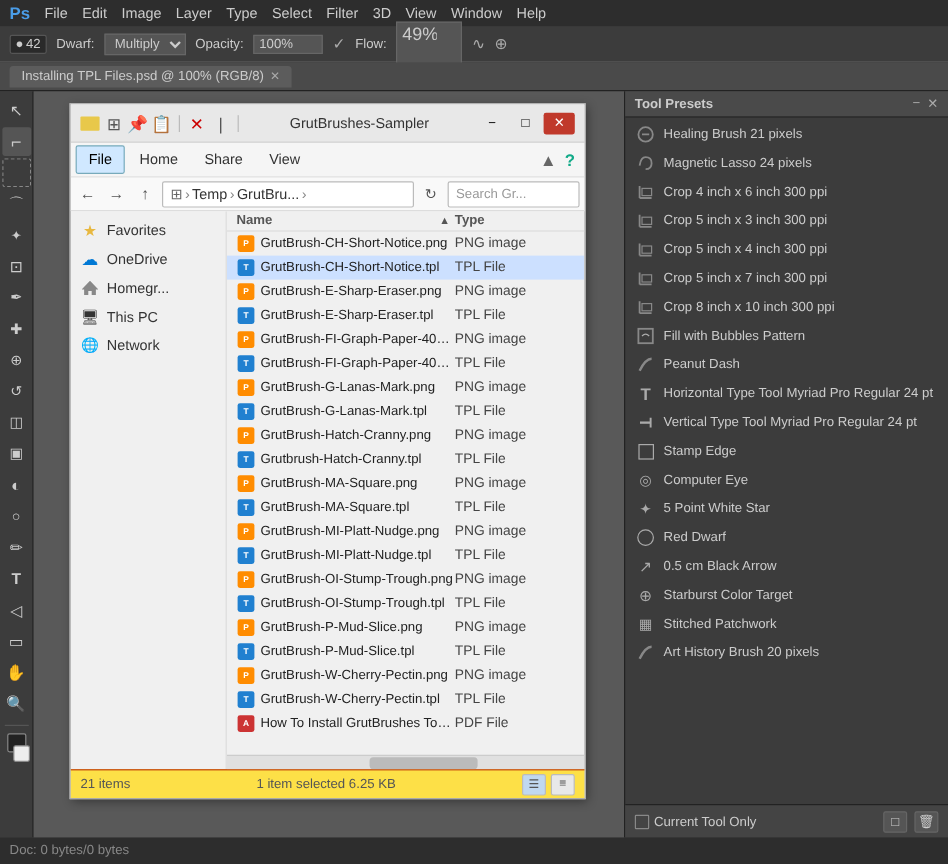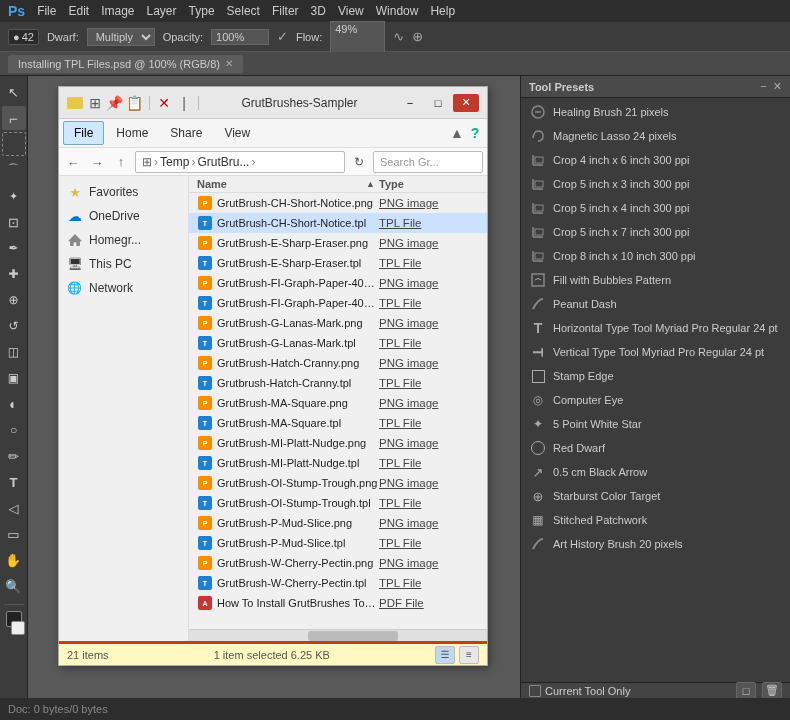--- a/index.html
+++ b/index.html
@@ -73,46 +73,46 @@
 
     
     .explorer-files { flex: 1; overflow-y: auto; }
     .file-list-header { display: flex; align-items: center; padding: 2px 8px; background: #f0f0f0; border-bottom: 1px solid #ddd; font-size: 11px; color: #555; font-weight: 600; flex-shrink: 0; }
     .col-name { flex: 1; }
     .col-type { width: 100px; }
     .file-row { display: flex; align-items: center; padding: 2px 8px; cursor: pointer; min-height: 18px; }
     .file-row.selected { background: #cce0ff; }
     .file-icon { width: 16px; height: 16px; margin-right: 4px; display: flex; align-items: center; justify-content: center; flex-shrink: 0; }
     .file-name { flex: 1; font-size: 11px; color: #222; white-space: nowrap; overflow: hidden; text-overflow: ellipsis; }
-    .file-type { width: 100px; font-size: 11.5px; color: #444; text-decoration: underline; }
+    .file-type { width: 100px; font-size: 11.5px; color: #444; }
 
     
     .png-icon { width: 14px; height: 14px; background: #ff8c00; border-radius: 2px; display: flex; align-items: center; justify-content: center; color: white; font-size: 7px; font-weight: bold; }
     
     .tpl-icon { width: 14px; height: 14px; background: #2080d0; border-radius: 2px; display: flex; align-items: center; justify-content: center; color: white; font-size: 7px; font-weight: bold; }
     
     .pdf-icon { width: 14px; height: 14px; background: #cc3333; border-radius: 2px; display: flex; align-items: center; justify-content: center; color: white; font-size: 7px; font-weight: bold; }
 
     
-    .explorer-statusbar { height: 24px; background: #fef9c3; border-top: 3px solid #c2410c; display: flex; align-items: center; justify-content: space-between; padding: 0 8px; font-size: 11px; color: #555; flex-shrink: 0; }
+    .explorer-statusbar { height: 24px; background: #fde047; border-top: 1px solid #c2410c; display: flex; align-items: center; justify-content: space-between; padding: 0 8px; font-size: 11px; color: #555; flex-shrink: 0; }
     .statusbar-right { display: flex; gap: 4px; }
     .view-btn { width: 20px; height: 18px; display: flex; align-items: center; justify-content: center; cursor: pointer; border: 1px solid #bbb; border-radius: 2px; background: #e8e8e8; font-size: 10px; }
     .view-btn.active { background: #c0d8f0; }
 
     
     .ps-right-panel { width: 270px; background: #3c3c3c; border-left: 1px solid #222; display: flex; flex-direction: column; flex-shrink: 0; }
     .panel-titlebar { background: #4a4a4a; height: 22px; display: flex; align-items: center; justify-content: space-between; padding: 0 8px; border-bottom: 1px solid #222; }
     .panel-title { color: #ccc; font-size: 11px; font-weight: bold; }
     .panel-controls { display: flex; gap: 6px; }
     .panel-ctrl-btn { color: #aaa; font-size: 11px; cursor: pointer; }
     .panel-content { flex: 1; overflow-y: auto; padding: 2px 0; }
     .preset-item { display: flex; align-items: center; padding: 3px 8px; cursor: pointer; gap: 6px; }
     .preset-icon { width: 18px; height: 18px; display: flex; align-items: center; justify-content: center; flex-shrink: 0; }
     .preset-label { color: #ccc; font-size: 11px; flex: 1; }
-    .panel-footer { height: 16px; background: #444; border-top: 1px solid #222; display: flex; align-items: center; justify-content: space-between; padding: 0 8px; }
+    .panel-footer { height: 28px; background: #444; border-top: 1px solid #222; display: flex; align-items: center; justify-content: space-between; padding: 0 8px; }
     .panel-footer-checkbox { display: flex; align-items: center; gap: 4px; color: #ccc; font-size: 11px; }
     .panel-footer-btns { display: flex; gap: 6px; }
     .panel-footer-btn { width: 20px; height: 18px; background: #555; border: 1px solid #666; color: #ccc; font-size: 11px; display: flex; align-items: center; justify-content: center; cursor: pointer; border-radius: 2px; }
 
     
     ::-webkit-scrollbar { width: 8px; height: 8px; }
     ::-webkit-scrollbar-track { background: #e0e0e0; }
     ::-webkit-scrollbar-thumb { background: #bbb; border-radius: 4px; }
     .ps-right-panel ::-webkit-scrollbar-track { background: #444; }
     .ps-right-panel ::-webkit-scrollbar-thumb { background: #666; }
@@ -122,21 +122,21 @@
     .explorer-hscroll { height: 12px; background: #e0e0e0; border-top: 1px solid #ccc; position: relative; }
     .hscroll-thumb { position: absolute; height: 10px; top: 1px; left: 40%; width: 30%; background: #bbb; border-radius: 3px; }
 
     
     .ps-bottom { height: 22px; background: #2d2d2d; display: flex; align-items: center; padding: 0 8px; color: #aaa; font-size: 11px; flex-shrink: 0; }
 
     
     .brush-size-box { background: #2a2a2a; border: 1px solid #555; color: #ccc; font-size: 11px; padding: 1px 4px; border-radius: 2px; display: flex; align-items: center; gap: 2px; }
     .mode-select { background: #555; border: 1px solid #666; color: #ccc; font-size: 11px; padding: 1px 4px; }
     .opacity-box { background: #555; border: 1px solid #666; color: #ccc; font-size: 11px; padding: 1px 20px 1px 4px; }
-    .flow-box { background: #555; border: 1px solid #666; color: #ccc; font-size: 11px; padding: 1px 20px 17px 4px; }
+    .flow-box { background: #555; border: 1px solid #666; color: #ccc; font-size: 15px; padding: 1px 20px 17px 4px; }
 
     
     .circle-icon { width: 14px; height: 14px; border-radius: 50%; border: 1.5px solid #aaa; background: transparent; }
     .stamp-sq { width: 13px; height: 13px; border: 1.5px solid #aaa; background: transparent; }
     .eye-icon::before { content: '◎'; color: #aaa; font-size: 12px; }
     .star-preset::before { content: '✦'; color: #aaa; font-size: 12px; }
     .arrow-icon::before { content: '↗'; color: #aaa; font-size: 13px; }
     .target-icon::before { content: '⊕'; color: #aaa; font-size: 13px; }
     .patch-icon::before { content: '▦'; color: #aaa; font-size: 12px; }
 

